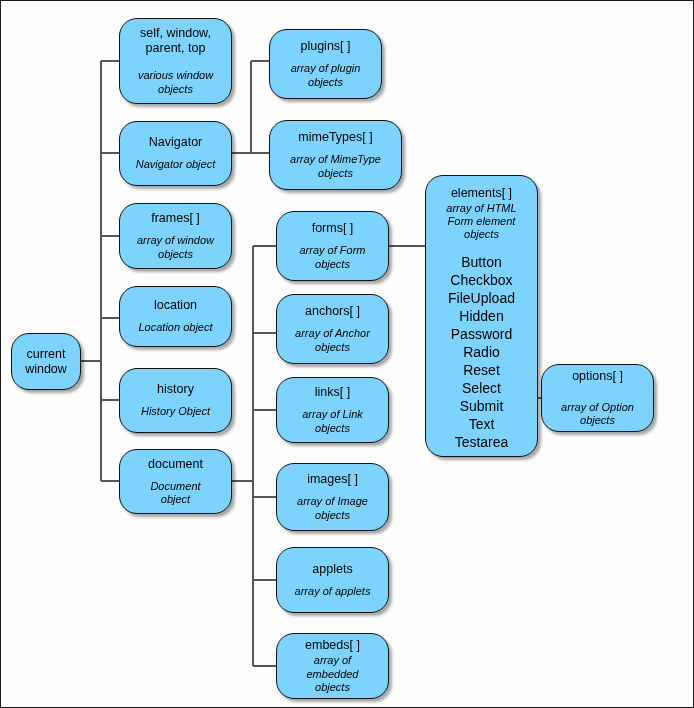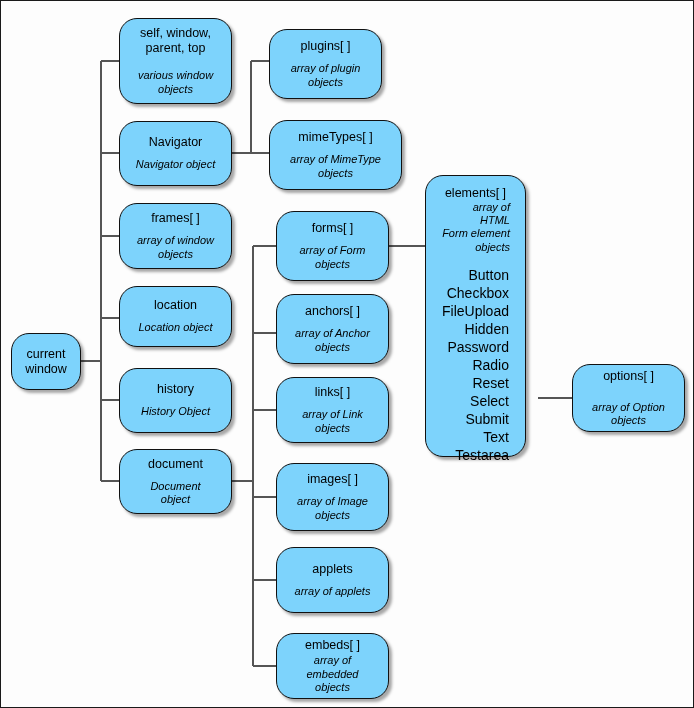--- a/index.html
+++ b/index.html
@@ -203,41 +203,41 @@
     <div class="desc">array of applets</div>
   </div>
 
   <div class="node" style="left:275px; top:632px; width:113px; height:66px;">
     <div class="title">embeds[ ]</div>
     <div class="gap-sm"></div>
     <div class="desc">array of embedded
 objects</div>
   </div>
 
-  <div class="node node-elements" style="left:424px; top:174px; width:101px; height:282px;text-align:right;">
+  <div class="node node-elements" style="left:424px; top:174px; width:113px; height:282px;">
     <div class="title">elements[ ]</div>
     <div class="gap-sm"></div>
     <div class="desc">array of HTML
 Form element
 objects</div>
     <div class="elist">
       <div>Button</div>
       <div>Checkbox</div>
       <div>FileUpload</div>
       <div>Hidden</div>
       <div>Password</div>
       <div>Radio</div>
       <div>Reset</div>
       <div>Select</div>
       <div>Submit</div>
       <div>Text</div>
       <div>Testarea</div>
     </div>
   </div>
 
-  <div class="node" style="left:571px; top:363px; width:113px; height:68px;gap:8px;">
+  <div class="node" style="left:540px; top:363px; width:113px; height:68px;gap:8px;">
     <div class="title">options[ ]</div>
     <div class="gap-sm"></div>
     <div class="desc">array of Option
 objects</div>
   </div>
 
 </div>
 
 </body></html>

